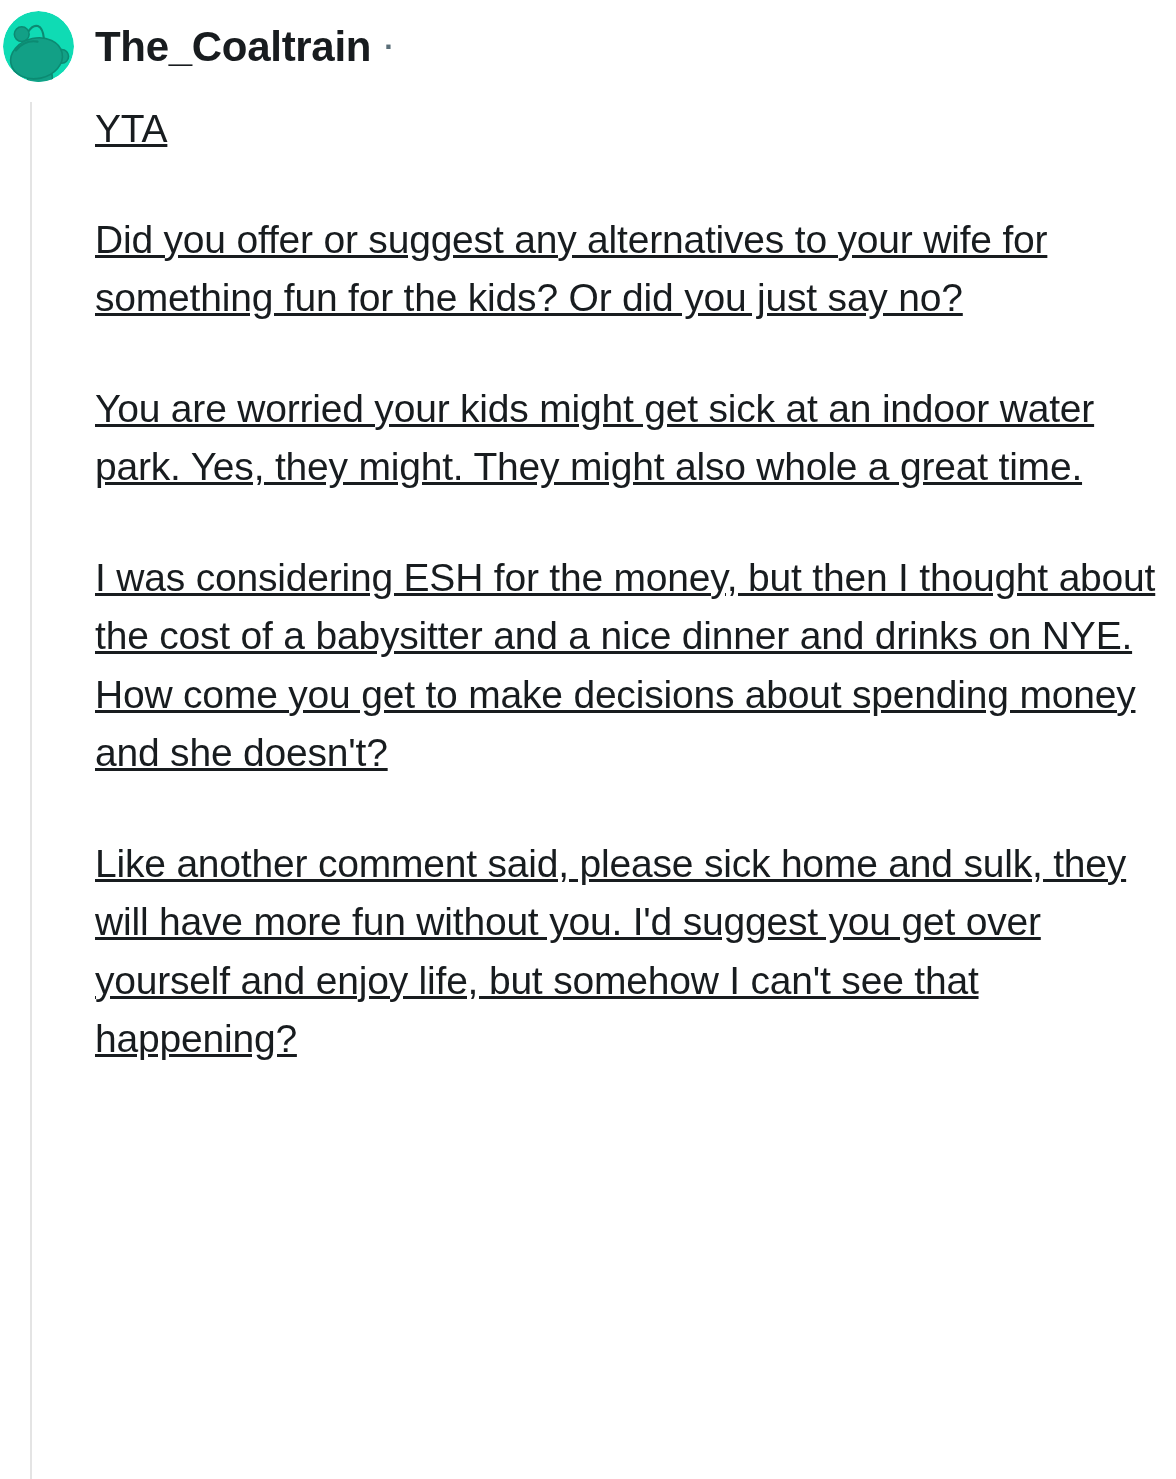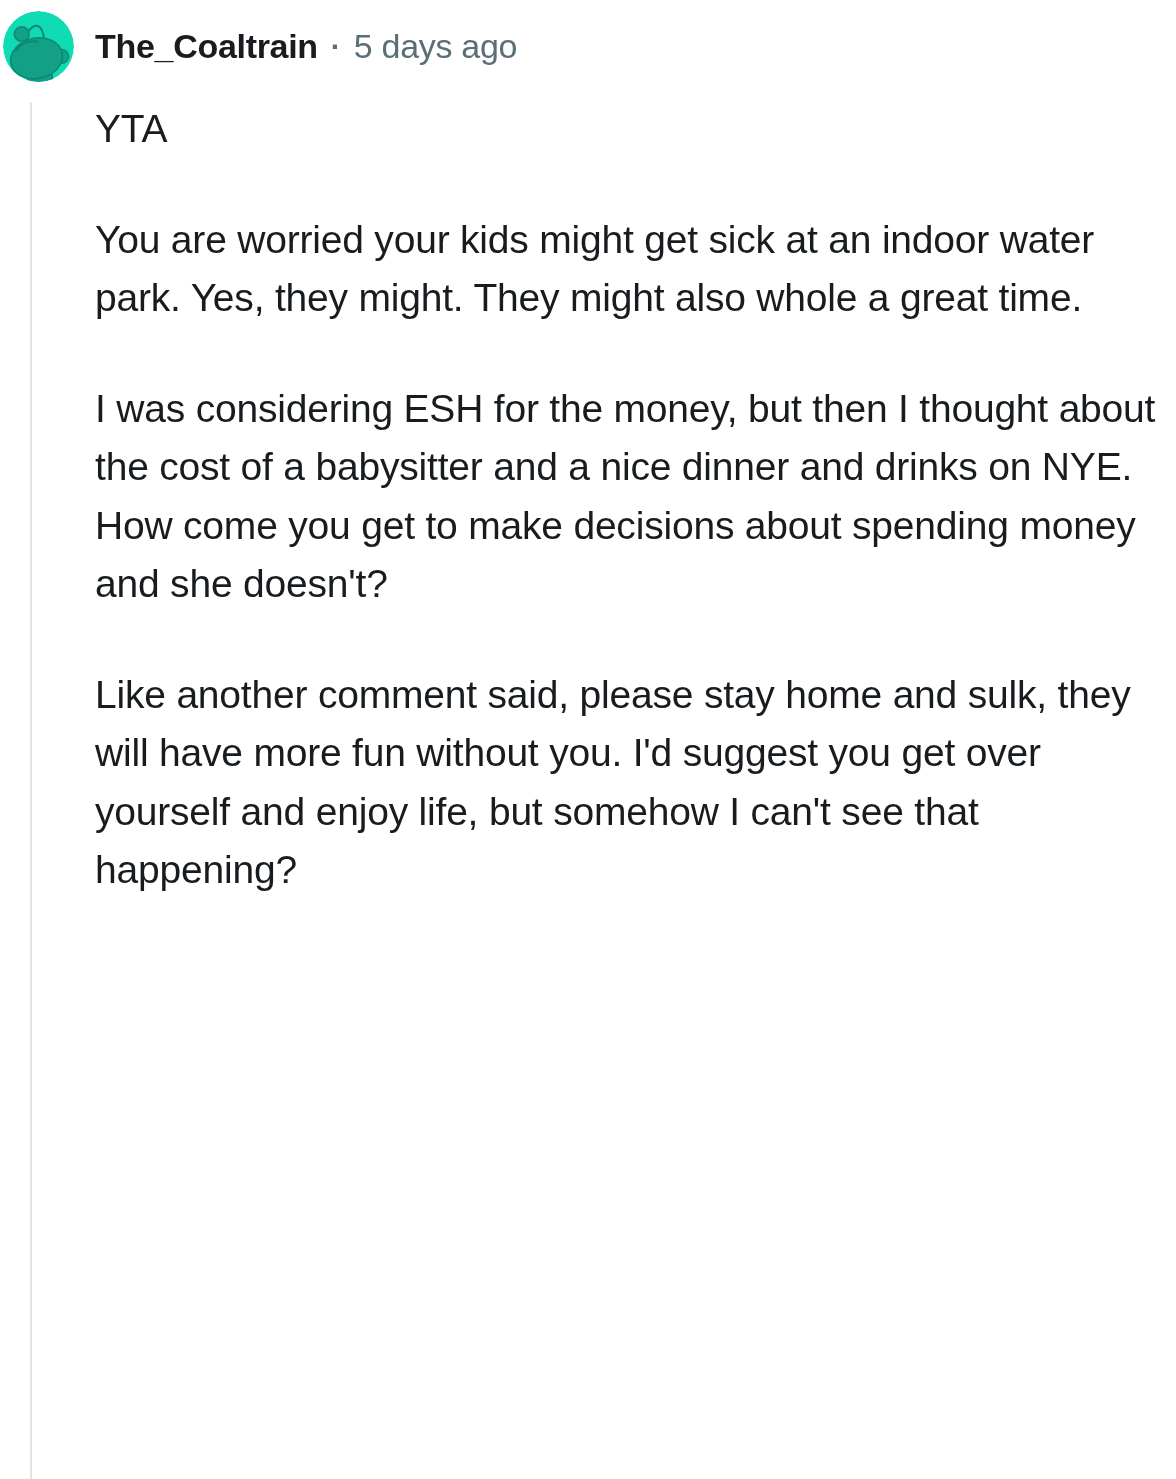--- a/index.html
+++ b/index.html
@@ -35,21 +35,21 @@
     left: 95px;
     top: 24px;
     display: flex;
     align-items: center;
     gap: 13px;
     line-height: 45px;
     white-space: nowrap;
   }
   .username {
     font-weight: 700;
-    font-size: 34px;
+    font-size: 42px;
     color: var(--text, #181c1f);
     letter-spacing: -0.3px;
     cursor: pointer;
   }
   .sep {
     color: var(--meta, #5a6e78);
     font-size: 30px;
     font-weight: 700;
   }
   .timestamp {
@@ -70,20 +70,21 @@
 
   .body {
     position: absolute;
     left: 95px;
     top: 100px;
     width: 1081px;
     font-size: 39px;
     line-height: 58.5px;
     color: var(--text, #181c1f);
     letter-spacing: -0.2px;
+    text-decoration: underline;
   }
   .body p { margin: 0 0 52px 0; }
   .body p:last-child { margin-bottom: 0; }
 </style>
 </head>
 <body>
 
 <div class="comment">
 
   <div class="avatar">
@@ -100,25 +101,25 @@
 
       <ellipse class="snoo-part" cx="34" cy="48" rx="26.5" ry="20.5" transform="rotate(-12 34 48)"></ellipse>
 
       <path class="snoo-line" d="M13 40 q 9 -11 22 -9"></path>
     </svg>
   </div>
 
   <div class="header">
     <span class="username">The_Coaltrain</span>
     <span class="sep">·</span>
-    <span class="timestamp">5 days ago</span>
   </div>
 
   <div class="threadline"></div>
 
   <div class="body">
     <p>YTA</p>
+    <p>Did you offer or suggest any alternatives to your wife for something fun for the kids? Or did you just say no?</p>
     <p>You are worried your kids might get sick at an indoor water park. Yes, they might. They might also whole a great time.</p>
     <p>I was considering ESH for the money, but then I thought about the cost of a babysitter and a nice dinner and drinks on NYE. How come you get to make decisions about spending money and she doesn't?</p>
-    <p>Like another comment said, please stay home and sulk, they will have more fun without you. I'd suggest you get over yourself and enjoy life, but somehow I can't see that happening?</p>
+    <p>Like another comment said, please sick home and sulk, they will have more fun without you. I'd suggest you get over yourself and enjoy life, but somehow I can't see that happening?</p>
   </div>
 
 </div>
 
 </body></html>

